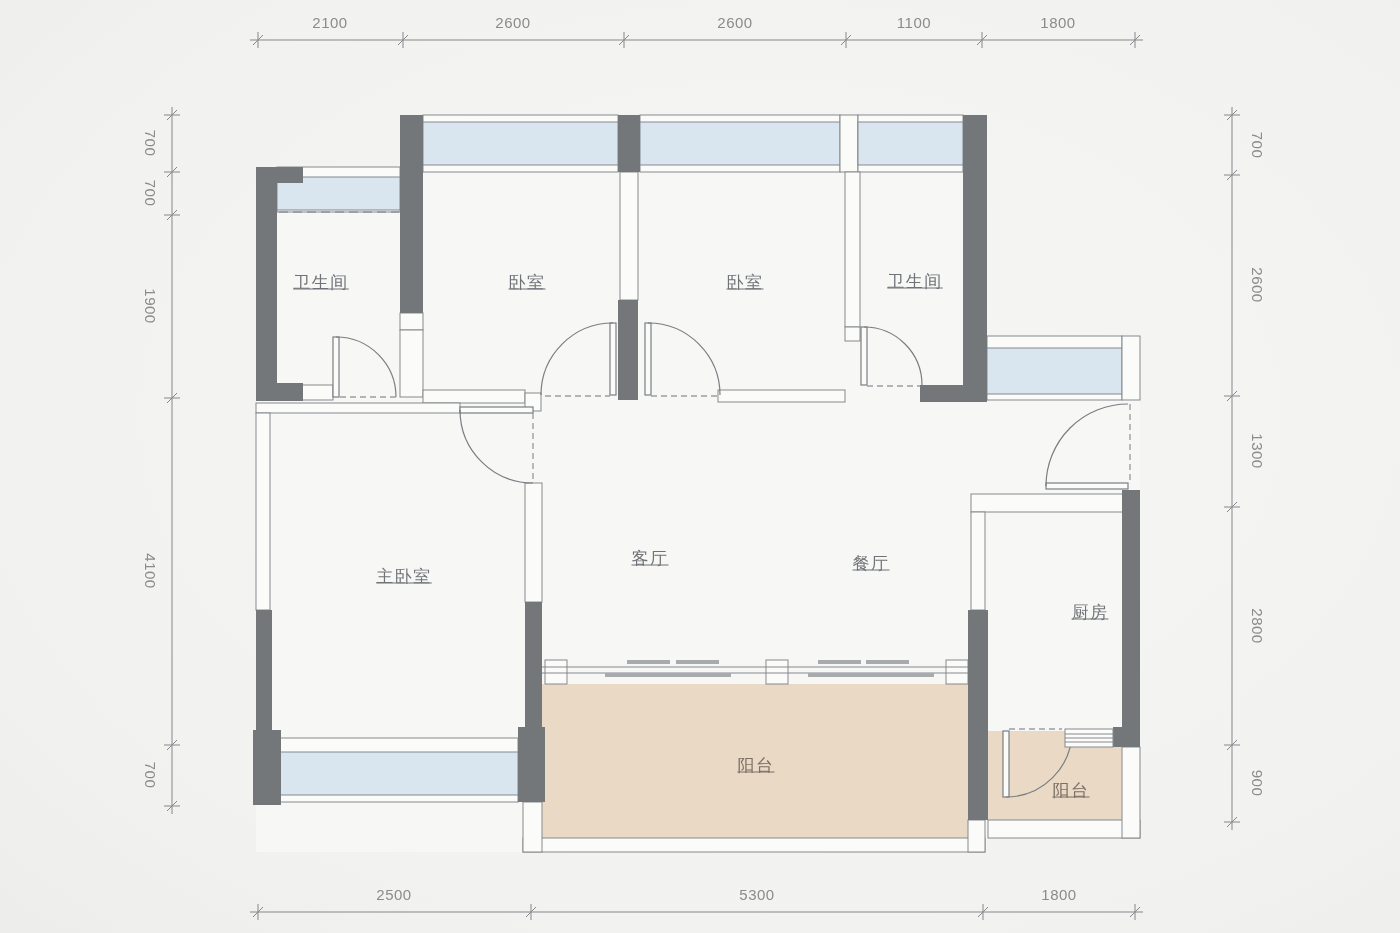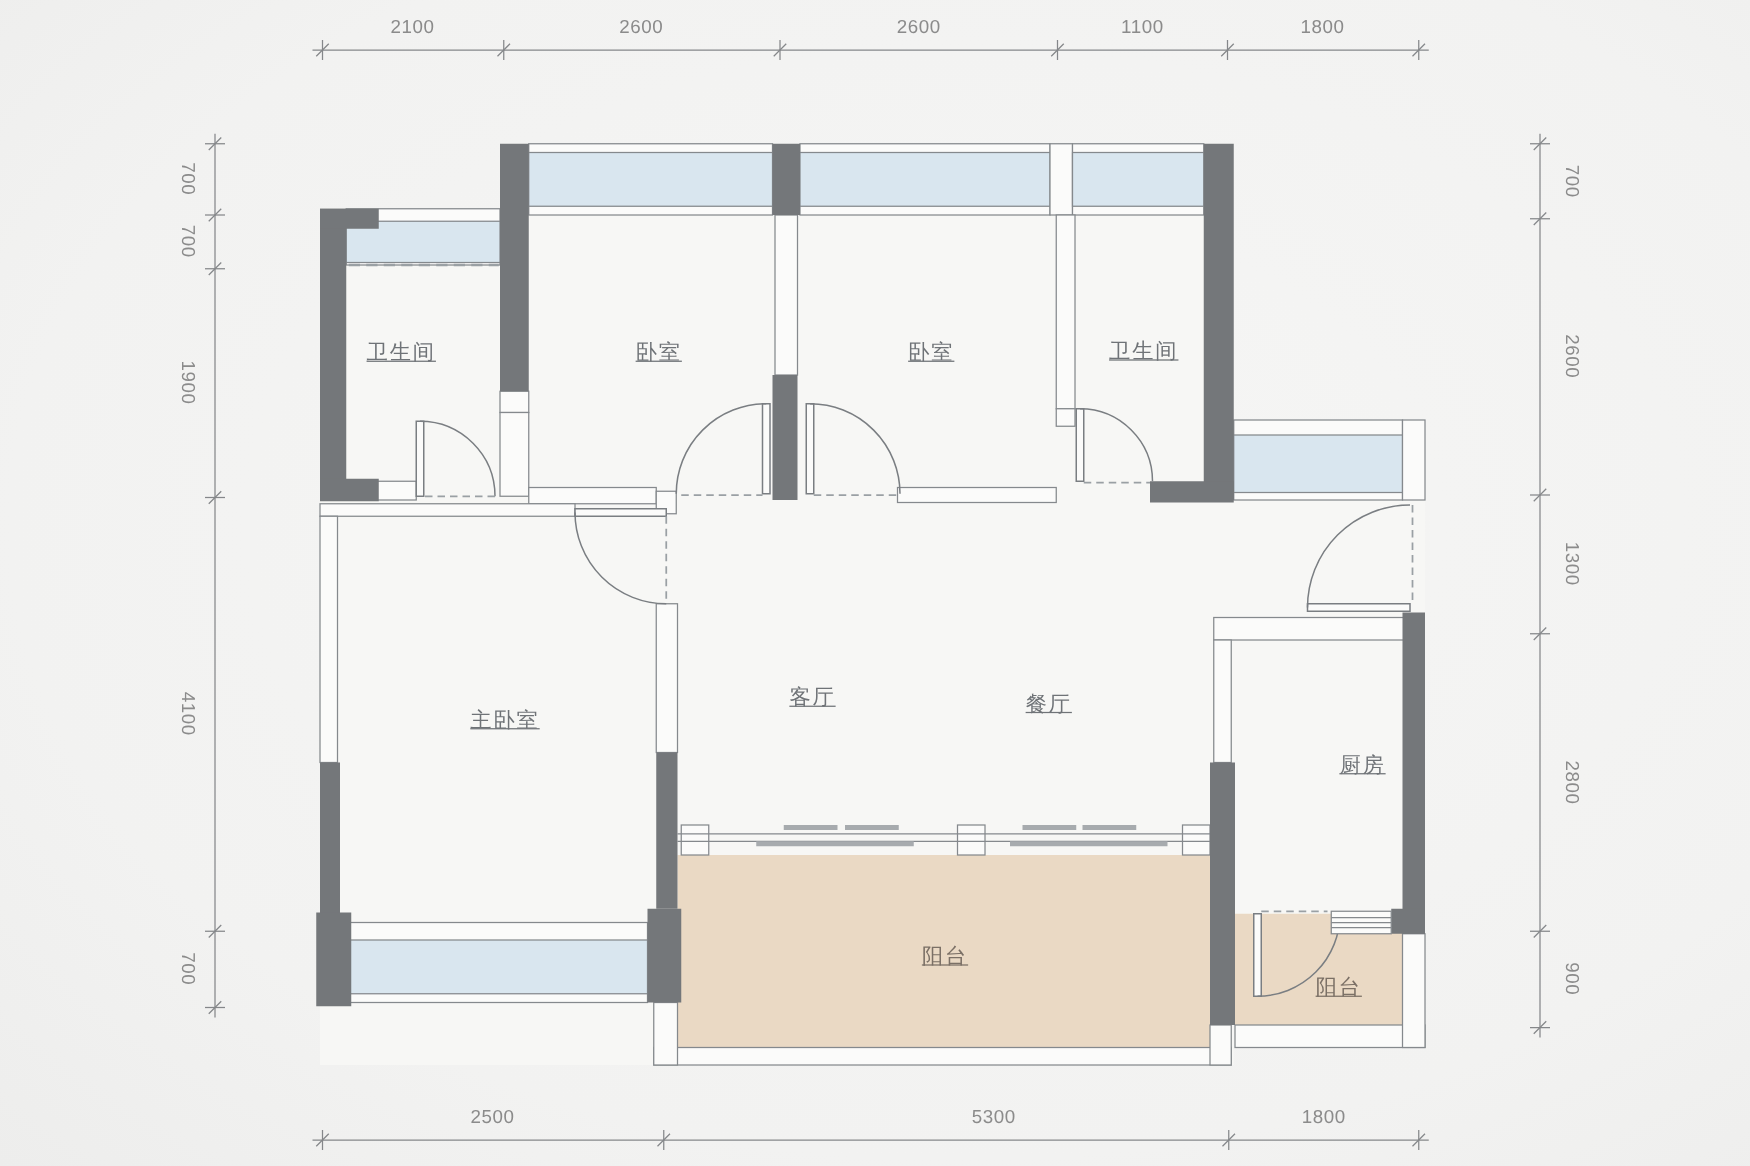--- a/index.html
+++ b/index.html
@@ -231,33 +231,33 @@
     </g>
   </g>
 </svg>
 
 <span class="room-label" style="left:321px;top:282px">卫生间</span>
 <span class="room-label" style="left:527px;top:282px">卧室</span>
 <span class="room-label" style="left:745px;top:282px">卧室</span>
 <span class="room-label" style="left:915px;top:281px">卫生间</span>
 <span class="room-label" style="left:404px;top:576px">主卧室</span>
 <span class="room-label" style="left:650px;top:558px">客厅</span>
-<span class="room-label" style="left:839px;top:563px">餐厅</span>
+<span class="room-label" style="left:871px;top:563px">餐厅</span>
 <span class="room-label" style="left:1090px;top:612px">厨房</span>
 <span class="room-label balcony-label" style="left:756px;top:765px">阳台</span>
 <span class="room-label balcony-label" style="left:1071px;top:790px">阳台</span>
 
 <span class="dim-label" style="left:330px;top:22px">2100</span>
 <span class="dim-label" style="left:513px;top:22px">2600</span>
 <span class="dim-label" style="left:735px;top:22px">2600</span>
 <span class="dim-label" style="left:914px;top:22px">1100</span>
 <span class="dim-label" style="left:1058px;top:22px">1800</span>
 
 <span class="dim-label" style="left:394px;top:894px">2500</span>
-<span class="dim-label" style="left:795px;top:894px">5300</span>
+<span class="dim-label" style="left:757px;top:894px">5300</span>
 <span class="dim-label" style="left:1059px;top:894px">1800</span>
 
 <span class="dim-label vert" style="left:150px;top:143px">700</span>
 <span class="dim-label vert" style="left:150px;top:193px">700</span>
 <span class="dim-label vert" style="left:150px;top:306px">1900</span>
 <span class="dim-label vert" style="left:150px;top:571px">4100</span>
 <span class="dim-label vert" style="left:150px;top:775px">700</span>
 
 <span class="dim-label vert" style="left:1257px;top:145px">700</span>
 <span class="dim-label vert" style="left:1257px;top:285px">2600</span>

